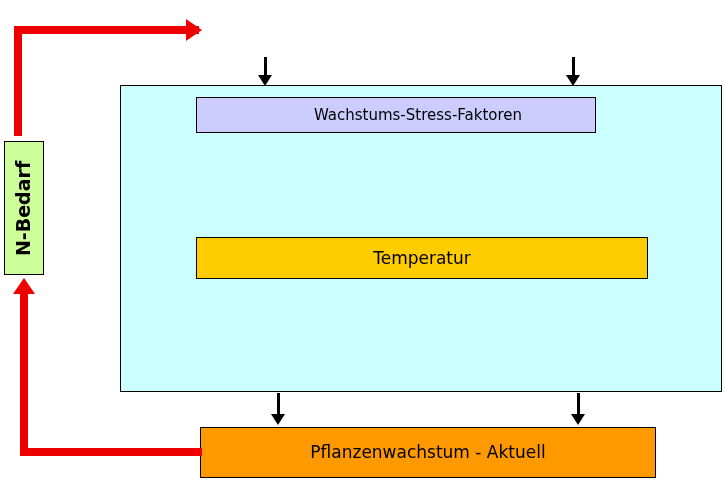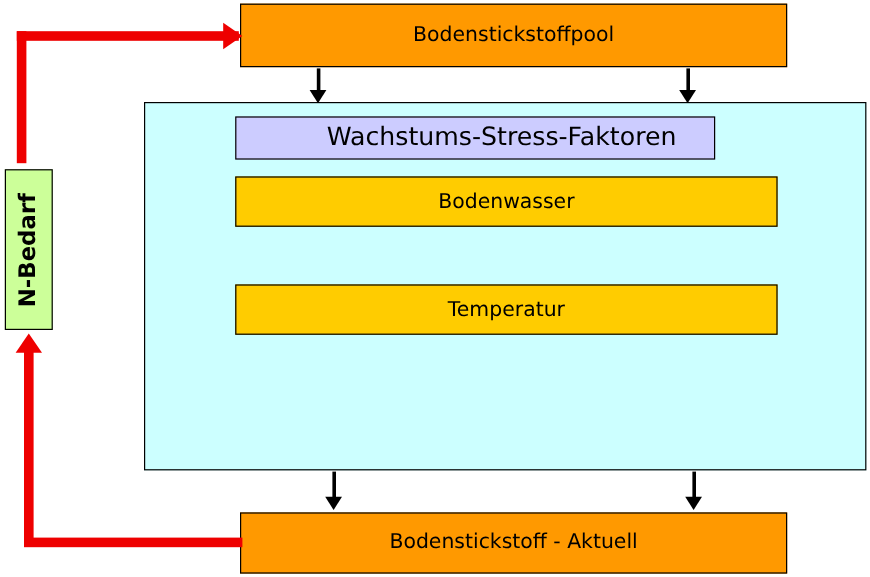--- a/index.html
+++ b/index.html
@@ -51,21 +51,21 @@
     position: absolute;
   }
 
   
   #factors-title-box {
     left: 196px;
     top: 97px;
     width: 400px;
     height: 36px;
     background: #ccccff;
-    font-size: 21px;
+    font-size: 15px;
     padding-left: 44px;
   }
 
   
   .factor-box {
     left: 196px;
     width: 452px;
     height: 42px;
     background: #ffcc00;
     font-size: 17px;
@@ -148,49 +148,43 @@
     border-left: 11px solid transparent;
     border-right: 11px solid transparent;
     border-bottom: 16px solid #ee0000;
   }
 </style>
 </head>
 <body>
 
 <div id="canvas">
 
-  <div class="box" id="pool-box">
-    <span>Bodenstickstoffpool</span>
-  </div>
 
   <div class="arrow-v" id="arrow-line-tl"></div>
   <div class="arrow-head-down" id="arrow-head-tl"></div>
   <div class="arrow-v" id="arrow-line-tr"></div>
   <div class="arrow-head-down" id="arrow-head-tr"></div>
 
   <div id="factors-panel"></div>
 
   <div class="box" id="factors-title-box">
     <span>Wachstums-Stress-Faktoren</span>
   </div>
 
-  <div class="box factor-box" id="factor-box-0">
-    <span>Bodenwasser</span>
-  </div>
   <div class="box factor-box" id="factor-box-1">
     <span>Temperatur</span>
   </div>
 
   <div class="arrow-v" id="arrow-line-bl"></div>
   <div class="arrow-head-down" id="arrow-head-bl"></div>
   <div class="arrow-v" id="arrow-line-br"></div>
   <div class="arrow-head-down" id="arrow-head-br"></div>
 
   <div class="box" id="growth-box">
-    <span>Bodenstickstoff - Aktuell</span>
+    <span>Pflanzenwachstum - Aktuell</span>
   </div>
 
   <div class="red-seg" id="red-bottom-h"></div>
   <div class="red-seg" id="red-left-lower"></div>
   <div id="red-arrow-to-demand"></div>
 
   <div class="red-seg" id="red-left-upper"></div>
   <div class="red-seg" id="red-top-h"></div>
   <div id="red-arrow-to-pool"></div>
 

